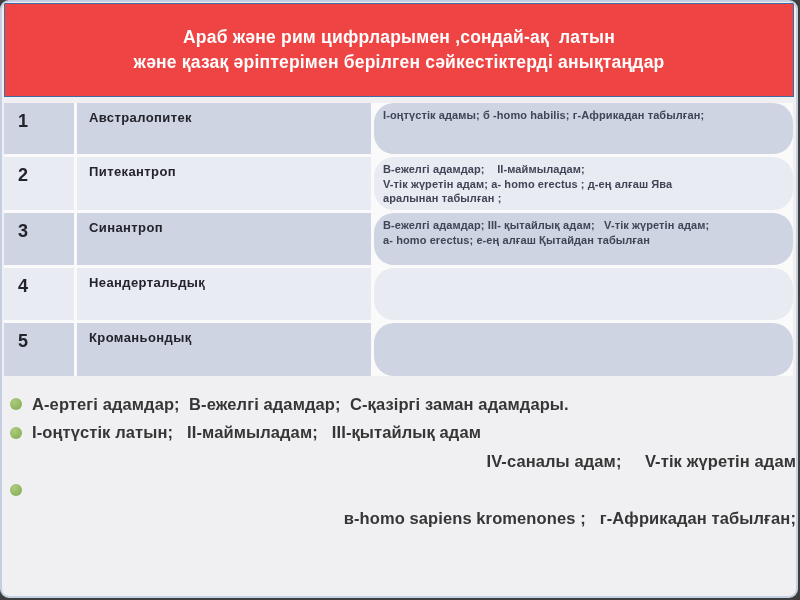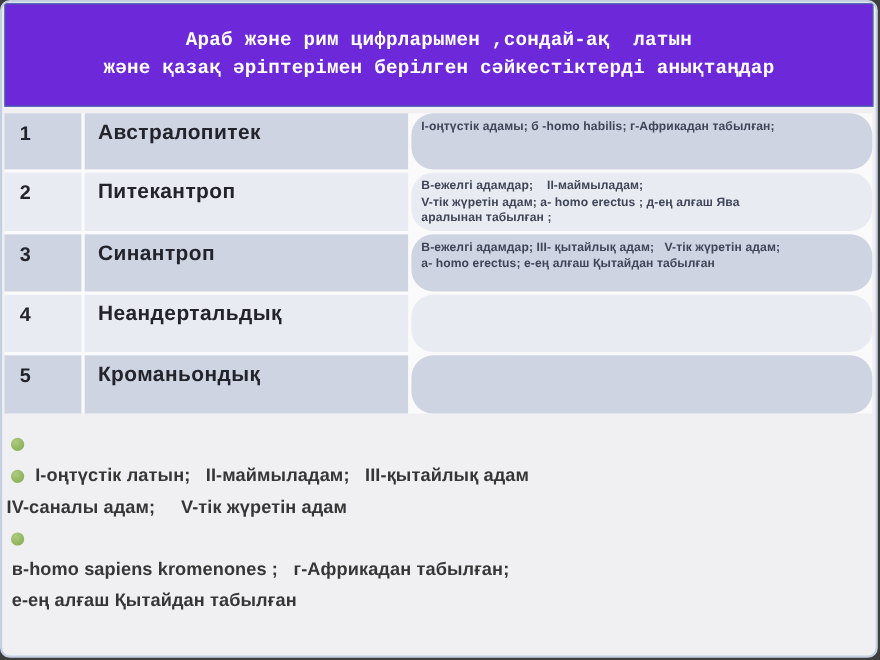--- a/index.html
+++ b/index.html
@@ -17,28 +17,27 @@
     border: 2px solid #c4d0e2;
     border-radius: 9px;
     overflow: hidden;
     background: #f0f0f2;
     box-sizing: content-box;
   }
   
   .title-box {
     margin: 1px 2px 0 2px;
     height: 94px;
-    background: #6d28d9;
+    background: #ef4444;
     border: 1px solid #3f6ba5;
     box-sizing: border-box;
     display: flex;
     flex-direction: column;
     justify-content: center;
     align-items: center;
-    font-family: Liberation Mono, monospace;
   }
   .title-line {
     color: #ffffff;
     font-size: 17.5px;
     font-weight: bold;
     line-height: 25px;
     letter-spacing: 0.2px;
     white-space: pre;
   }
   
@@ -53,21 +52,21 @@
   .cell { box-sizing: border-box; }
   .row-odd  { background: #cfd4e3; }
   .row-even { background: #e9ebf3; }
   .cell-num {
     font-size: 18px;
     font-weight: 600;
     color: #23232b;
     padding: 8px 0 0 14px;
   }
   .cell-name {
-    font-size: 19px;
+    font-size: 13px;
     font-weight: 600;
     letter-spacing: 0.4px;
     color: #23232b;
     padding: 7px 0 0 12px;
   }
   .cell-desc {
     font-size: 11px;
     font-weight: bold;
     color: #3f4556;
     line-height: 1.32;
@@ -92,21 +91,21 @@
     letter-spacing: 0.1px;
   }
   .answer-line .dot {
     width: 12px;
     height: 12px;
     border-radius: 50%;
     background: radial-gradient(circle at 35% 30%, #aecb7f, #7fa94b);
     margin: 0 10px 0 8px;
     flex: 0 0 auto;
   }
-  .answer-line.no-bullet { padding-left: 4px; }
+  .answer-line.no-bullet { padding-left: 16px; justify-content: flex-end; }
 </style>
 </head>
 <body>
 
 <div class="slide">
 
   <div class="title-box">
     <div class="title-line">Араб және рим цифрларымен ,сондай-ақ  латын</div>
     <div class="title-line">және қазақ әріптерімен берілген сәйкестіктерді анықтаңдар</div>
   </div>
@@ -133,32 +132,30 @@
     <div class="cell cell-desc row-even"></div>
 
     <div class="cell cell-num row-odd">5</div>
     <div class="cell cell-name row-odd">Кроманьондық</div>
     <div class="cell cell-desc row-odd"></div>
   </div>
 
   <div class="answer-key">
     <div class="answer-line">
       <span class="dot"></span>
+      <span>А-ертегі адамдар;  В-ежелгі адамдар;  С-қазіргі заман адамдары.</span>
     </div>
     <div class="answer-line">
       <span class="dot"></span>
       <span>I-оңтүстік латын;   II-маймыладам;   III-қытайлық адам</span>
     </div>
     <div class="answer-line no-bullet">
       <span>IV-саналы адам;     V-тік жүретін адам</span>
     </div>
     <div class="answer-line">
       <span class="dot"></span>
     </div>
     <div class="answer-line no-bullet">
       <span> в-homo sapiens kromenones ;   г-Африкадан табылған;</span>
     </div>
-    <div class="answer-line no-bullet">
-      <span> е-ең алғаш Қытайдан табылған</span>
-    </div>
   </div>
 
 </div>
 
 </body></html>

